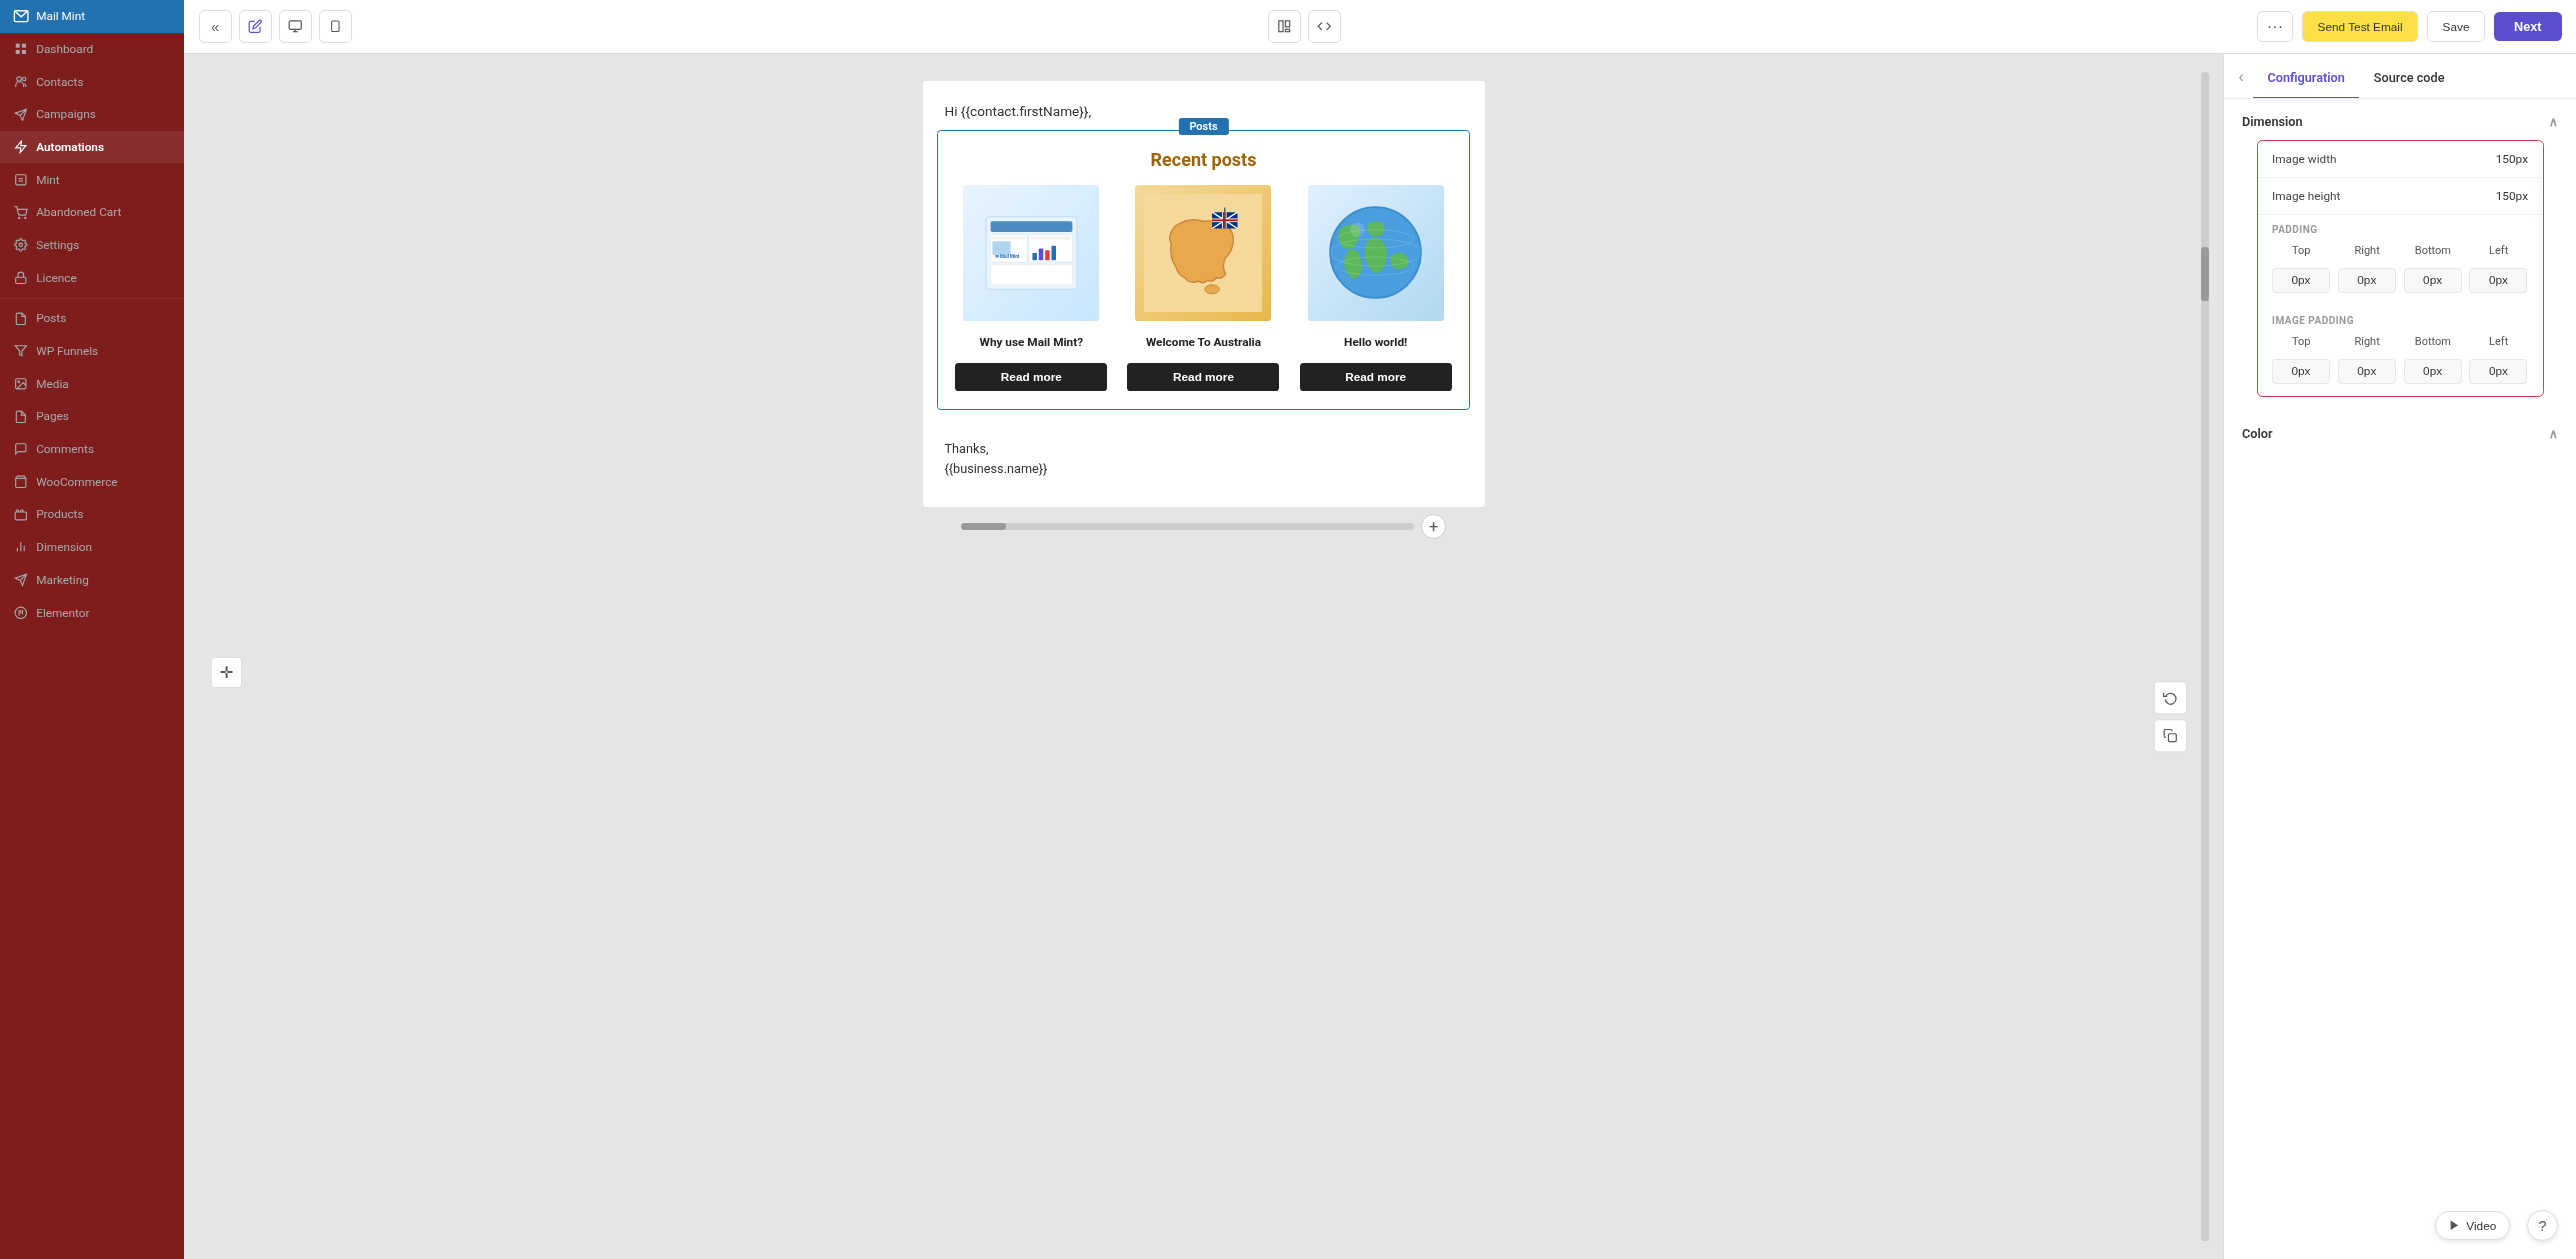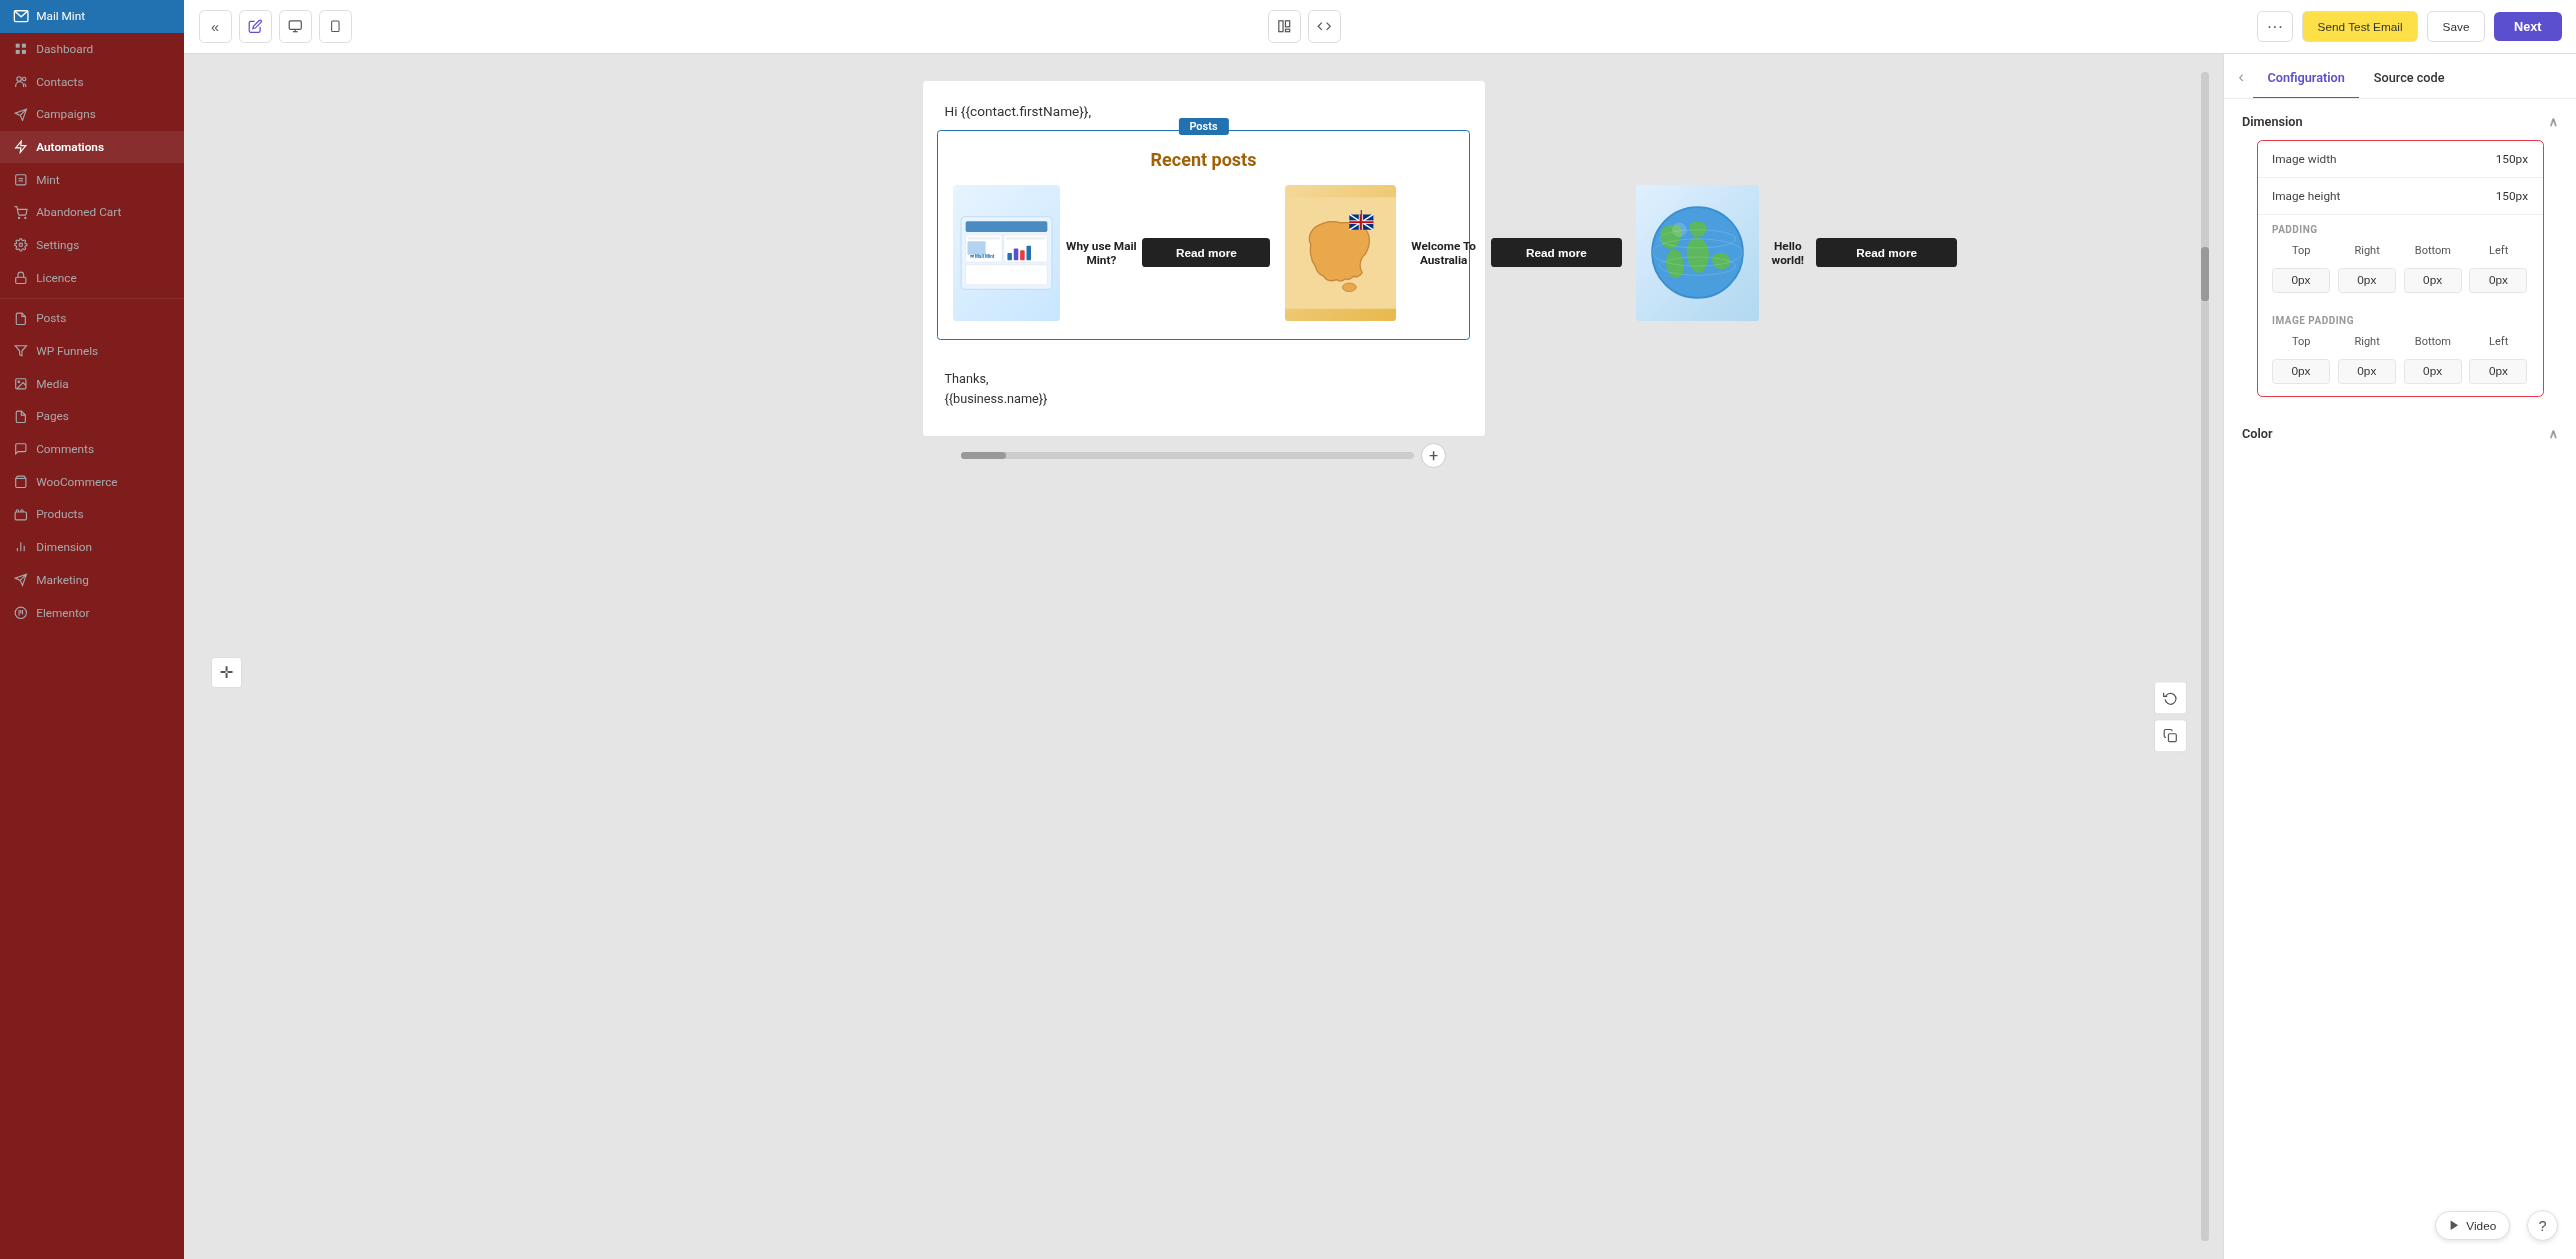--- a/index.html
+++ b/index.html
@@ -117,21 +117,21 @@
     .posts-inner {
       padding: 18px 14.5px;
     }
     .posts-title {
       text-align: center; font-size: 18px; font-weight: 700; margin-bottom: 14.5px; color: #a16207;
     }
     .posts-grid {
       display: grid; grid-template-columns: 1fr 1fr 1fr; gap: 14.5px;
       margin-bottom: 0;
     }
-    .post-item { display: flex; align-items: center; gap: 0; }
+    .post-item { display: flex; flex-direction: column; align-items: center; gap: 14px; }
     .post-image {
       width: 136px; height: 136px; border-radius: 3.6px; overflow: hidden;
       display: flex; align-items: center; justify-content: center;
     }
     .post-img-mailmint {
       background: linear-gradient(135deg, #e8f4ff 0%, #c8e6ff 100%);
       width: 100%; height: 100%;
       display: flex; flex-direction: column; align-items: center; justify-content: center;
       position: relative;
     }

